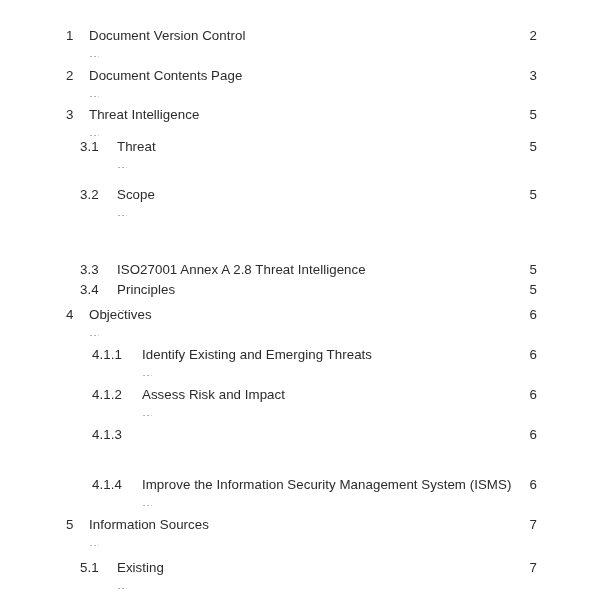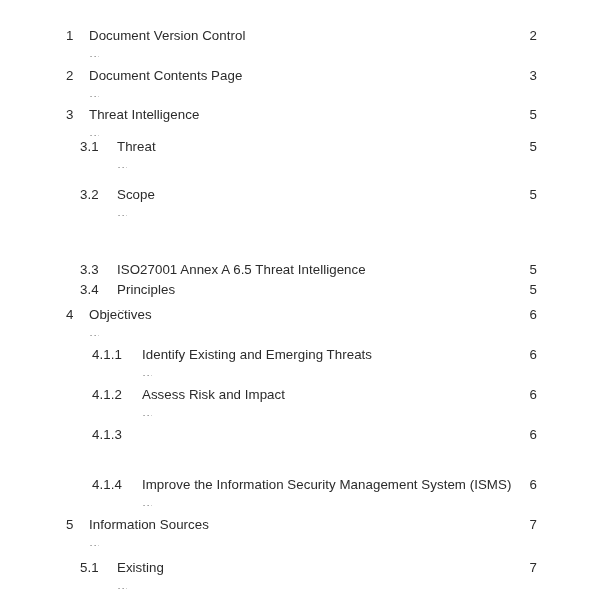--- a/index.html
+++ b/index.html
@@ -155,21 +155,21 @@
         <span class="toc-num">3.2</span>
         <span class="toc-fill">
           <span class="toc-title gap-after">Scope</span>
           <span class="toc-leader"></span>
         </span>
         <span class="toc-page-num">5</span>
       </li>
       <li class="toc-entry lvl-2" style="top: 225px; margin-top: 35px;">
         <span class="toc-num">3.3</span>
         <span class="toc-fill">
-          <span class="toc-title gap-after">ISO27001 Annex A 6.5 Threat Intelligence</span>
+          <span class="toc-title gap-after">ISO27001 Annex A 2.8 Threat Intelligence</span>
           <span class="toc-leader"></span>
         </span>
         <span class="toc-page-num">5</span>
       </li>
       <li class="toc-entry lvl-2" style="top: 280px;">
         <span class="toc-num">3.4</span>
         <span class="toc-fill">
           <span class="toc-title gap-after">Principles</span>
           <span class="toc-leader"></span>
         </span>

